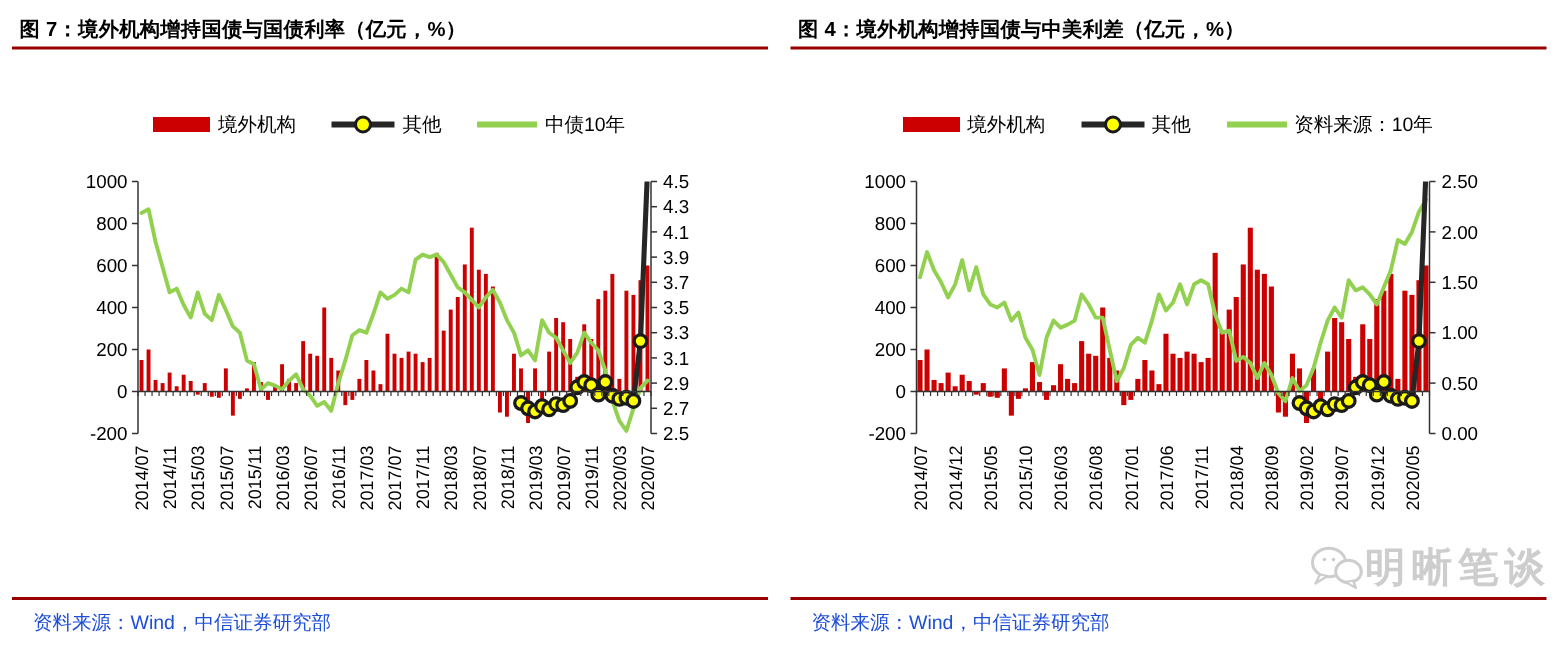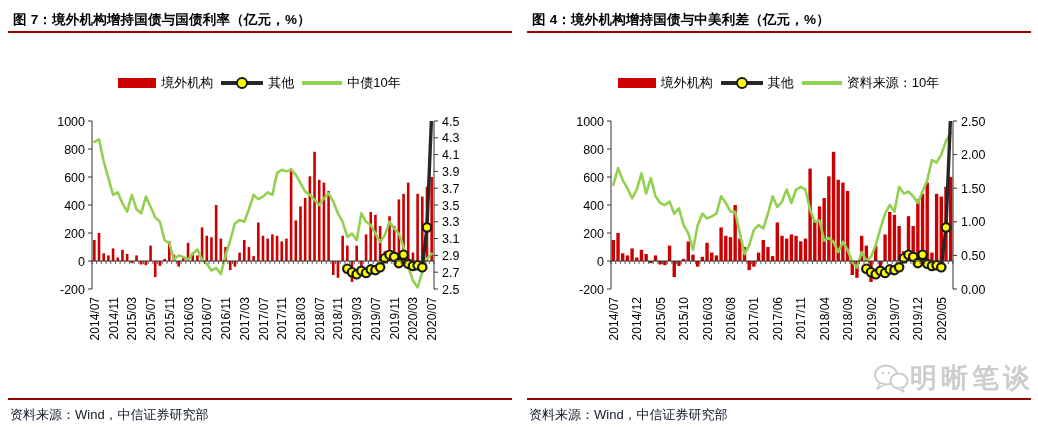--- a/index.html
+++ b/index.html
@@ -5,31 +5,31 @@
   html,body{margin:0;padding:0;background:#ffffff;}
   .page{position:relative;width:1038px;height:433px;background:#ffffff;overflow:hidden;
         font-family:"Liberation Sans","DejaVu Sans",sans-serif;color:#000;}
   .panel{position:absolute;top:0;width:519px;height:433px;}
   #panel-0{left:0;}
   #panel-1{left:519px;}
   .chart-title{position:absolute;top:8px;left:10px;right:10px;margin:3px;
                font-size:13.5px;font-weight:bold;color:#000;letter-spacing:0.2px;white-space:nowrap;}
   .title-rule{position:absolute;top:31px;left:8px;right:7px;height:2px;background:#990000;}
   .legend{position:absolute;top:74px;left:0;right:0;display:flex;justify-content:center;
-          align-items:center;gap:8px;font-size:13px;}
+          align-items:center;gap:24px;font-size:13px;}
   .legend-item{display:inline-flex;align-items:center;gap:5px;}
   .sw-bar{display:inline-block;width:38px;height:10px;}
   .sw-line{display:inline-block;width:40px;height:4px;}
   .sw-line-dot{display:inline-block;width:42px;height:4px;position:relative;}
   .sw-dot{position:absolute;left:50%;top:50%;transform:translate(-50%,-50%);
           width:8px;height:8px;border-radius:50%;border:2.5px solid #1a1a1a;}
   svg.chart{position:absolute;top:0;left:0;}
   svg text{font-family:"Liberation Sans","DejaVu Sans",sans-serif;}
   .source-rule{position:absolute;top:398px;left:8px;right:7px;height:2px;background:#990000;}
-  .source-text{position:absolute;top:406px;left:10px;font-size:13px;color:#0f172a;text-align:right;}
+  .source-text{position:absolute;top:406px;left:22px;font-size:13px;color:#1d4ed8;text-align:right;}
   .watermark{position:absolute;top:360px;right:4px;z-index:5;display:flex;align-items:center;gap:1px;
              color:#cdcdcd;font-size:27px;font-weight:bold;letter-spacing:4px;white-space:nowrap;}
   .wm-icon{flex:0 0 auto;}
 </style>
 </head>
 <body>
 
 <div class="page">
 
   <section class="panel" id="panel-0">

